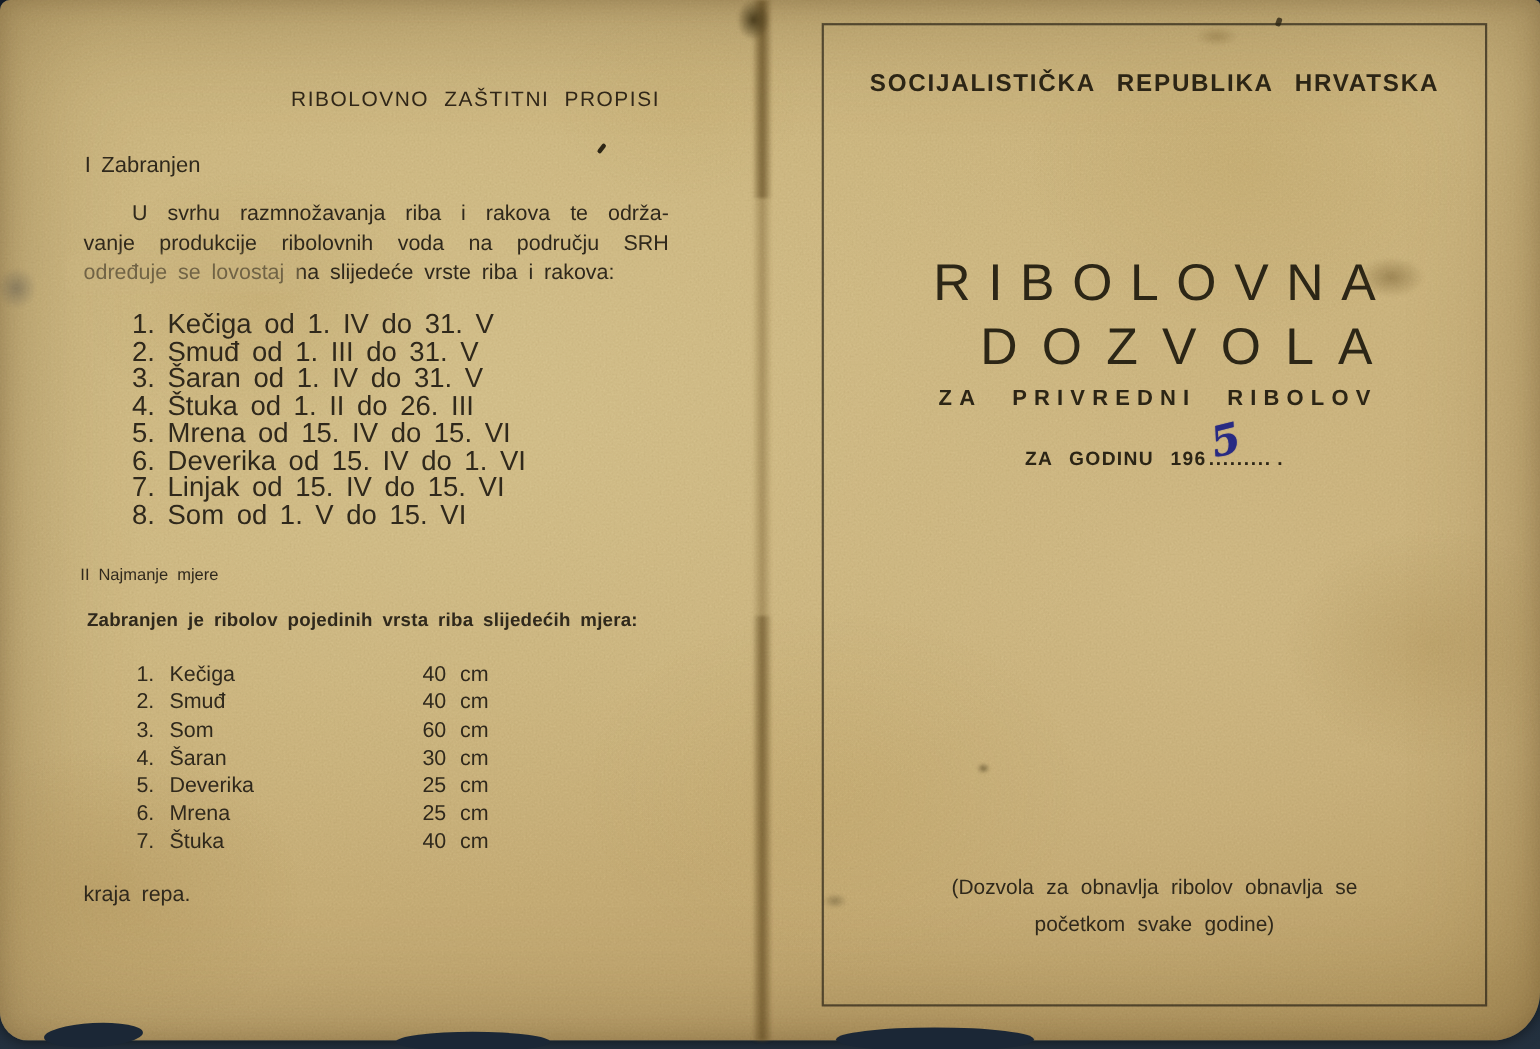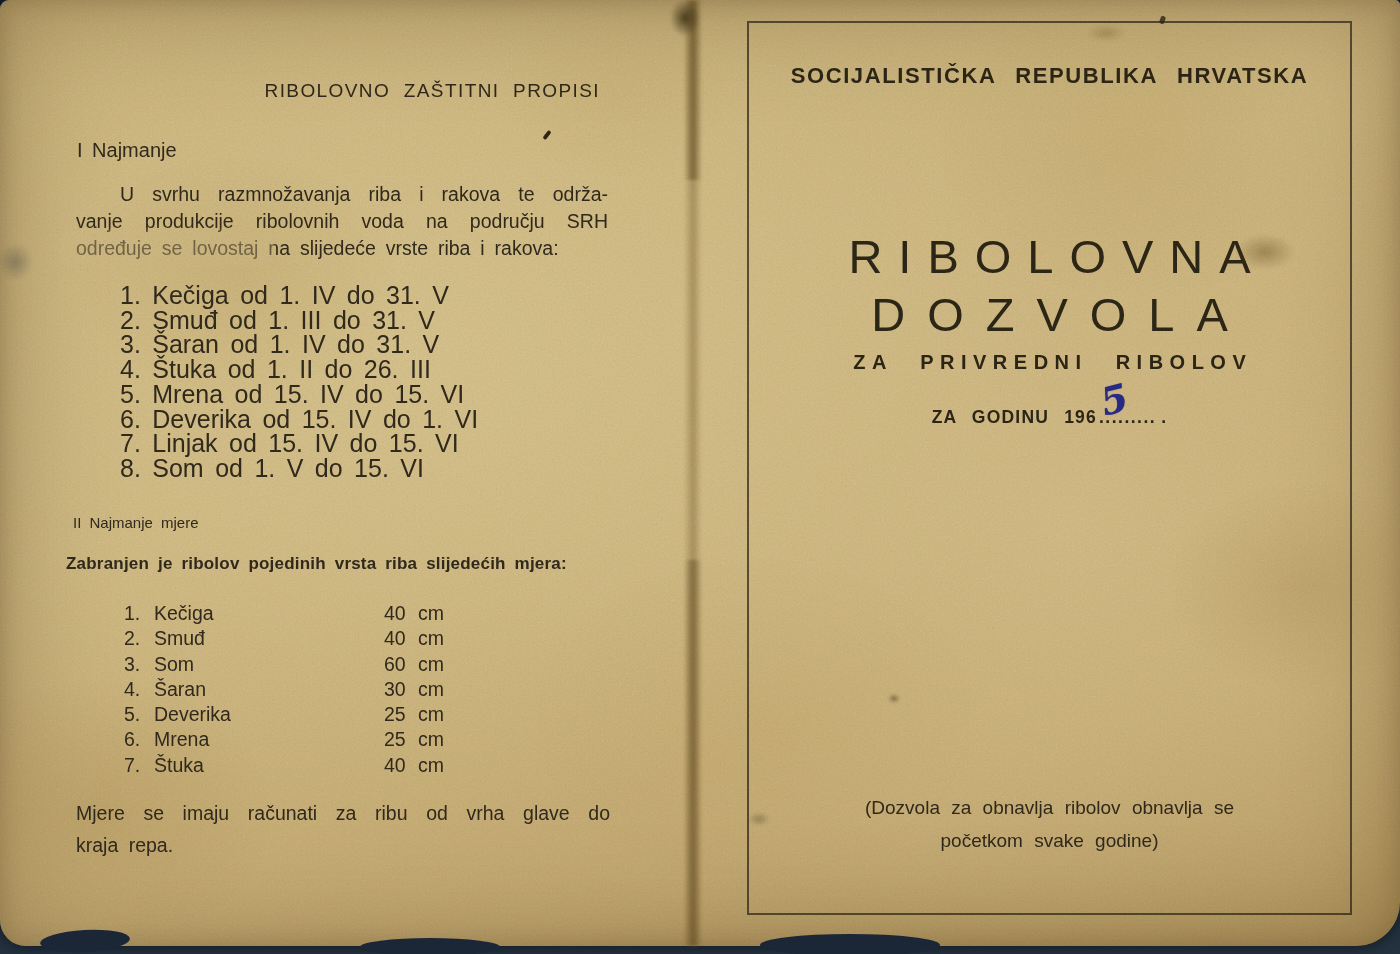--- a/index.html
+++ b/index.html
@@ -74,36 +74,36 @@
 
   
   .lp-title{position:absolute;left:70px;top:80px;width:530px;text-align:right;
     font-size:19px;letter-spacing:1.4px;word-spacing:7px;color:#33291a;}
   .lp-h1{position:absolute;left:77px;top:139px;font-size:20px;word-spacing:4px;}
   .lp-intro{position:absolute;left:76px;top:181px;width:532px;font-size:19.5px;line-height:27px;word-spacing:4.5px;}
   .jline{text-align:justify;text-align-last:justify;}
   .lp-intro .first{text-indent:44px;}
   .lp-list{position:absolute;left:120px;top:283px;font-size:25px;line-height:24.7px;word-spacing:4.5px;}
   .lp-h2{position:absolute;left:73px;top:514px;font-size:15px;word-spacing:4px;}
-  .lp-bold{position:absolute;left:66px;top:554px;font-size:17px;font-weight:bold;word-spacing:4px;letter-spacing:.2px;}
+  .lp-bold{position:absolute;left:79px;top:554px;font-size:17px;font-weight:bold;word-spacing:4px;letter-spacing:.2px;}
   .lp-table{position:absolute;left:124px;top:602px;font-size:19.5px;}
   .lp-table .trow{display:grid;grid-template-columns:30px 230px auto;height:25.3px;align-items:baseline;}
   .lp-table .sz{word-spacing:7px;}
   .lp-note{position:absolute;left:76px;top:797px;width:534px;font-size:19.5px;line-height:32px;word-spacing:5px;}
 
   
   .permit-box{position:absolute;left:747px;top:21px;width:601px;height:890px;
     border:2px solid rgba(44,37,24,.72);}
   .rp-country{position:absolute;left:0;top:40px;width:100%;text-align:center;
     font-size:22px;font-weight:bold;letter-spacing:1.6px;word-spacing:12px;color:#2e2717;}
   .rp-t1{position:absolute;left:0;top:206px;width:100%;text-align:center;
     font-size:47px;letter-spacing:16px;color:#2e2818;}
   .rp-t1 .sp, .rp-t2 .sp, .rp-sub .sp{margin-right:-16px;}
   .rp-t2{position:absolute;left:0;top:264px;width:100%;text-align:center;
-    font-size:47px;letter-spacing:22px;color:#2e2818;}
+    font-size:47px;letter-spacing:22px;color:#2e2818;padding-left:20px;}
   .rp-t2 .sp{margin-right:-22px;}
   .rp-sub{position:absolute;left:0;top:328px;width:100%;text-align:center;
     font-size:20px;font-weight:bold;letter-spacing:6.5px;word-spacing:16px;color:#2e2717;}
   .rp-sub .sp{margin-right:-6.5px;}
   .rp-year{position:absolute;left:0;top:384px;width:100%;text-align:center;
     font-size:17.5px;font-weight:bold;letter-spacing:1.2px;word-spacing:9px;color:#2e2717;}
   .rp-year .dots{position:relative;display:inline-block;letter-spacing:1.5px;margin-left:2px;}
   .rp-year .suffix{margin-left:5px;}
   .hand5{position:absolute;left:2px;top:-30px;
     font-family:"DejaVu Serif", serif;font-style:italic;font-size:38px;font-weight:bold;
@@ -114,21 +114,21 @@
 </style>
 </head>
 <body>
 
 <div class="stage">
   <div class="paper">
     <div class="mottle"></div>
 
     <div>
       <div class="lp-title">RIBOLOVNO ZAŠTITNI PROPISI</div>
-      <div class="lp-h1">I Najmanje</div>
+      <div class="lp-h1">I Zabranjen</div>
 
       <div class="lp-intro">
         <div class="jline first">U svrhu razmnožavanja riba i rakova te održa-</div>
         <div class="jline">vanje produkcije ribolovnih voda na području SRH</div>
         <div>određuje se lovostaj na slijedeće vrste riba i rakova:</div>
       </div>
 
       <div class="lp-list">
         <div>1. Kečiga od 1. IV do 31. V</div>
         <div>2. Smuđ od 1. III do 31. V</div>
@@ -175,21 +175,20 @@
           <span class="sz">25 cm</span>
         </div>
         <div class="trow">
           <span>7.</span>
           <span>Štuka</span>
           <span class="sz">40 cm</span>
         </div>
       </div>
 
       <div class="lp-note">
-        <div class="jline">Mjere se imaju računati za ribu od vrha glave do</div>
         <div>kraja repa.</div>
       </div>
     </div>
 
     <div class="permit-box">
       <div class="rp-country">SOCIJALISTIČKA REPUBLIKA HRVATSKA</div>
       <div class="rp-t1"><span class="sp">RIBOLOVNA</span></div>
       <div class="rp-t2"><span class="sp">DOZVOLA</span></div>
       <div class="rp-sub"><span class="sp">ZA PRIVREDNI RIBOLOV</span></div>
 

